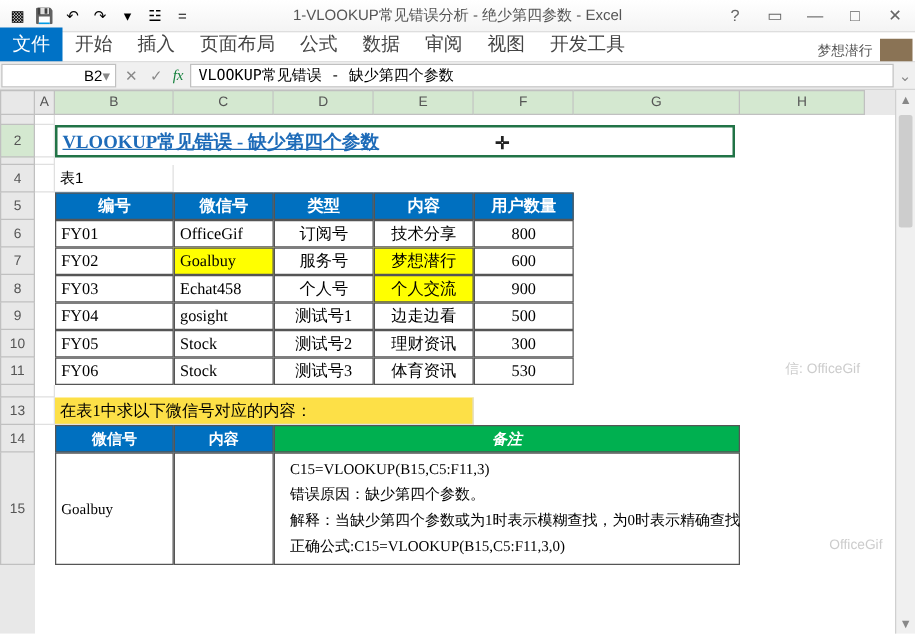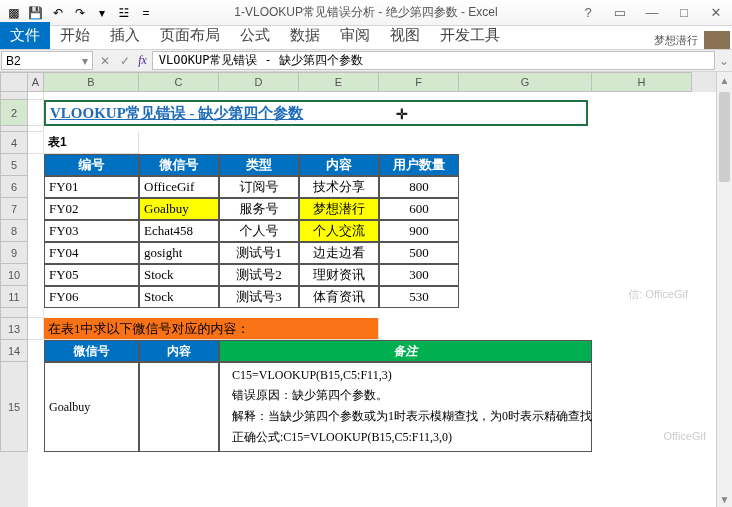--- a/index.html
+++ b/index.html
@@ -16,26 +16,26 @@
 
 .ribbon-tabs { height: 24px; background: #fff; display: flex; align-items: flex-end; border-bottom: 1px solid #d4d4d4; }
 .tab { padding: 4px 10px; font-size: 15px; color: #444; cursor: pointer; }
 .tab.file { background: #0072c6; color: #fff; }
 .tab-spacer { flex: 1; }
 .ribbon-right { display: flex; align-items: center; padding-right: 2px; gap: 6px; }
 .user-name { font-size: 11px; color: #555; }
 .avatar { width: 26px; height: 18px; background: #8a7355; }
 
 
-.formula-row { height: 22px; display: flex; align-items: stretch; border-bottom: 1px solid #d4d4d4; background: #f0f0f0; }
+.formula-row { height: 22px; display: flex; align-items: stretch; border-bottom: 1px solid #d4d4d4; background: #f0f0f0; text-align: right; }
 .name-box { width: 92px; background: #fff; border: 1px solid #c0c0c0; display: flex; align-items: center; padding: 0 4px; margin: 1px; }
 .name-box-text { flex: 1; }
 .fx-controls { display: flex; align-items: center; padding: 0 4px; gap: 6px; }
 .fx-btn { color: #888; font-size: 12px; padding: 0 2px; }
-.fx-label { font-style: italic; font-family: "Times New Roman"; color: #4c1d95; }
+.fx-label { font-style: italic; font-family: "Times New Roman"; color: #15803d; }
 .formula-input { flex: 1; background: #fff; border: 1px solid #c0c0c0; padding: 2px 6px; font-family: "SimSun", monospace; margin: 1px; display: flex; align-items: center; }
 .fbar-expand { width: 16px; display: flex; align-items: center; justify-content: center; color: #888; }
 
 
 .grid-wrap { position: relative; height: 435px; display: flex; }
 .row-headers { width: 28px; background: #e8e8e8; }
 .corner { height: 20px; border: 1px solid #c0c0c0; background: #e8e8e8; }
 .row-hdr { height: 22px; border: 1px solid #c0c0c0; border-top: none; display: flex; align-items: center; justify-content: center; font-size: 11px; color: #555; }
 .row-hdr.sel { background: #d4e8d0; }
 .grid-main { flex: 1; overflow: hidden; position: relative; }
@@ -52,26 +52,26 @@
 .cE { width: 80px; }
 .cF { width: 80px; }
 .cG { width: 133px; }
 .cH { width: 100px; }
 
 .cell-row { display: flex; height: 22px; }
 .cell { border-right: 1px solid #e0e0e0; border-bottom: 1px solid #e0e0e0; padding: 2px 4px; display: flex; align-items: center; overflow: visible; white-space: nowrap; }
 
 
 .title-cell { font-family: "SimSun"; font-size: 15px; color: #1e6bb8; text-decoration: underline; font-weight: bold; border: 2px solid #217346; }
-.tblabel { font-weight: bold; }
+.tblabel { font-weight: normal; }
 .hdr-row .cell { background: #0070c0; color: #fff; font-weight: bold; justify-content: center; border: 1px solid #555; }
 .tbl .cell { border: 1px solid #555; font-family: "SimSun"; font-size: 13px; }
 .tbl .cell.center { justify-content: center; }
 .yellow { background: #ffff00 !important; }
-.section-label { background: #f97316; font-family: "SimSun"; font-size: 13px; }
+.section-label { background: #fde047; font-family: "SimSun"; font-size: 13px; }
 .hdr2 .cell { color: #fff; font-weight: bold; justify-content: center; border: 1px solid #555; }
 .hdr2 .blue { background: #0070c0; }
 .hdr2 .green { background: #00b050; font-style: italic; }
 .note-box { border: 1px solid #555; font-family: "SimSun"; font-size: 12px; }
 .note-line { padding: 2px 6px; }
 
 .cursor-cross { position: absolute; font-size: 14px; color: #222; font-weight: bold; }
 .watermark { position: absolute; right: 28px; bottom: 150px; color: #ccc; font-size: 11px; }
 .watermark2 { position: absolute; right: 10px; bottom: 10px; color: #ccc; font-size: 11px; }
 

